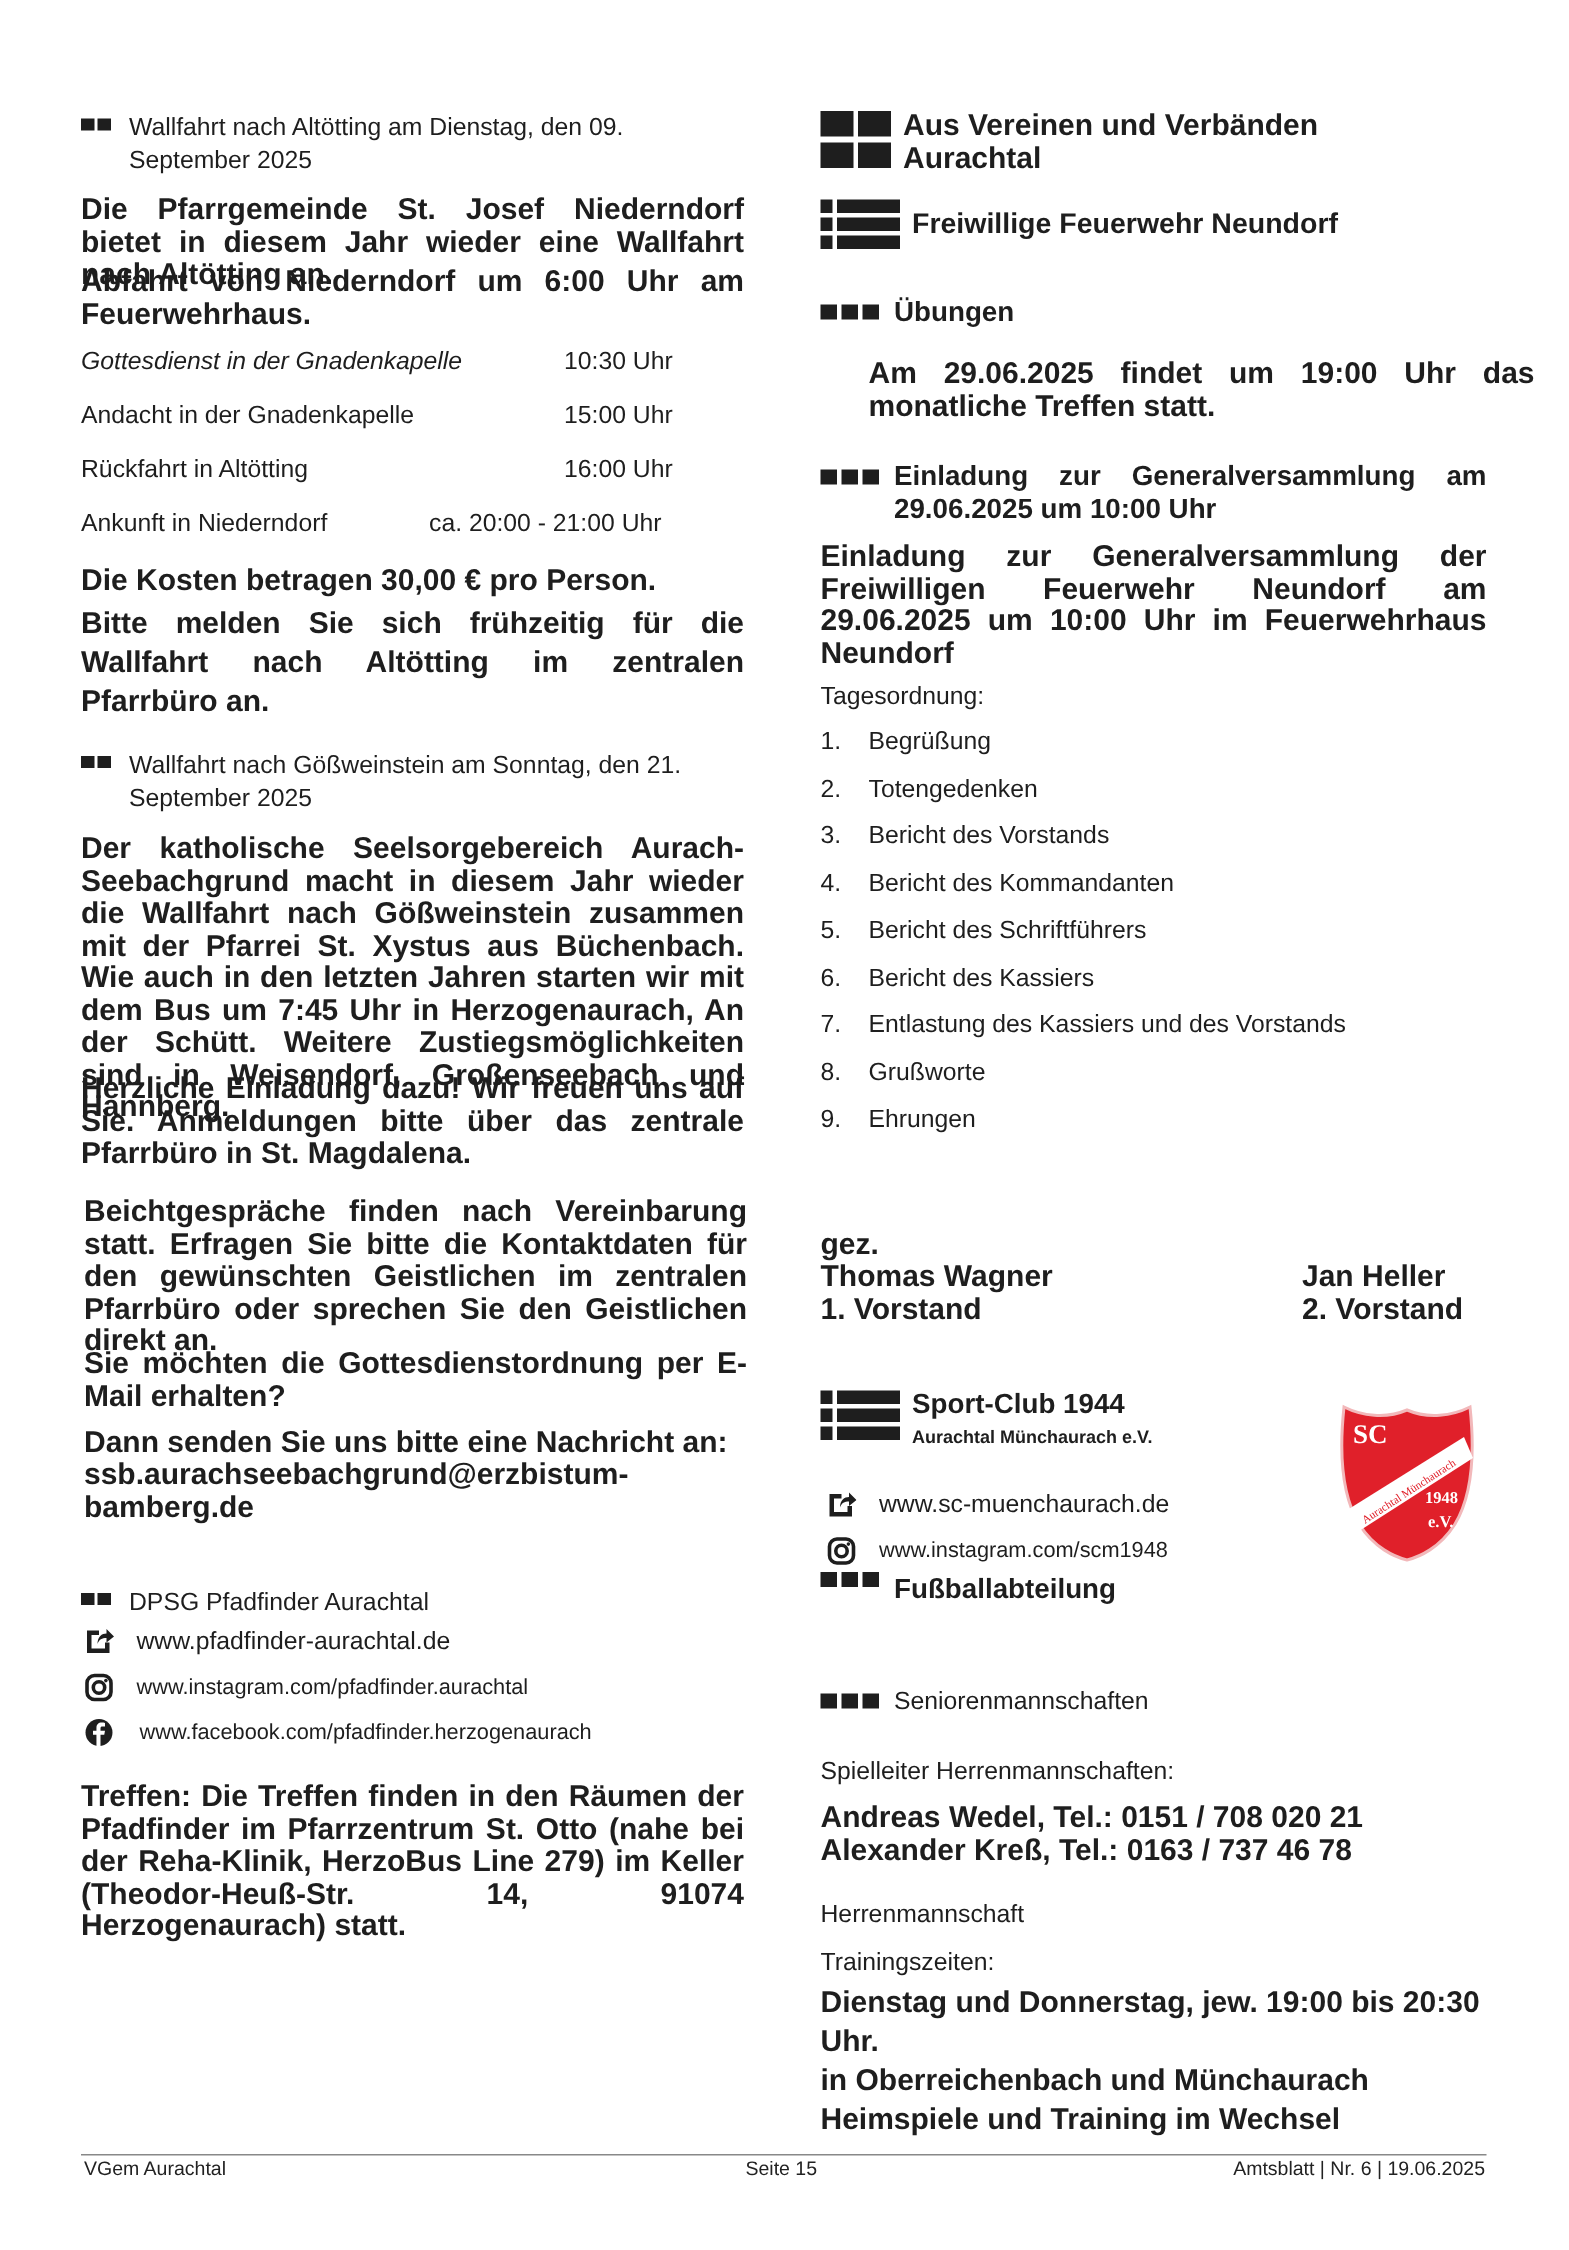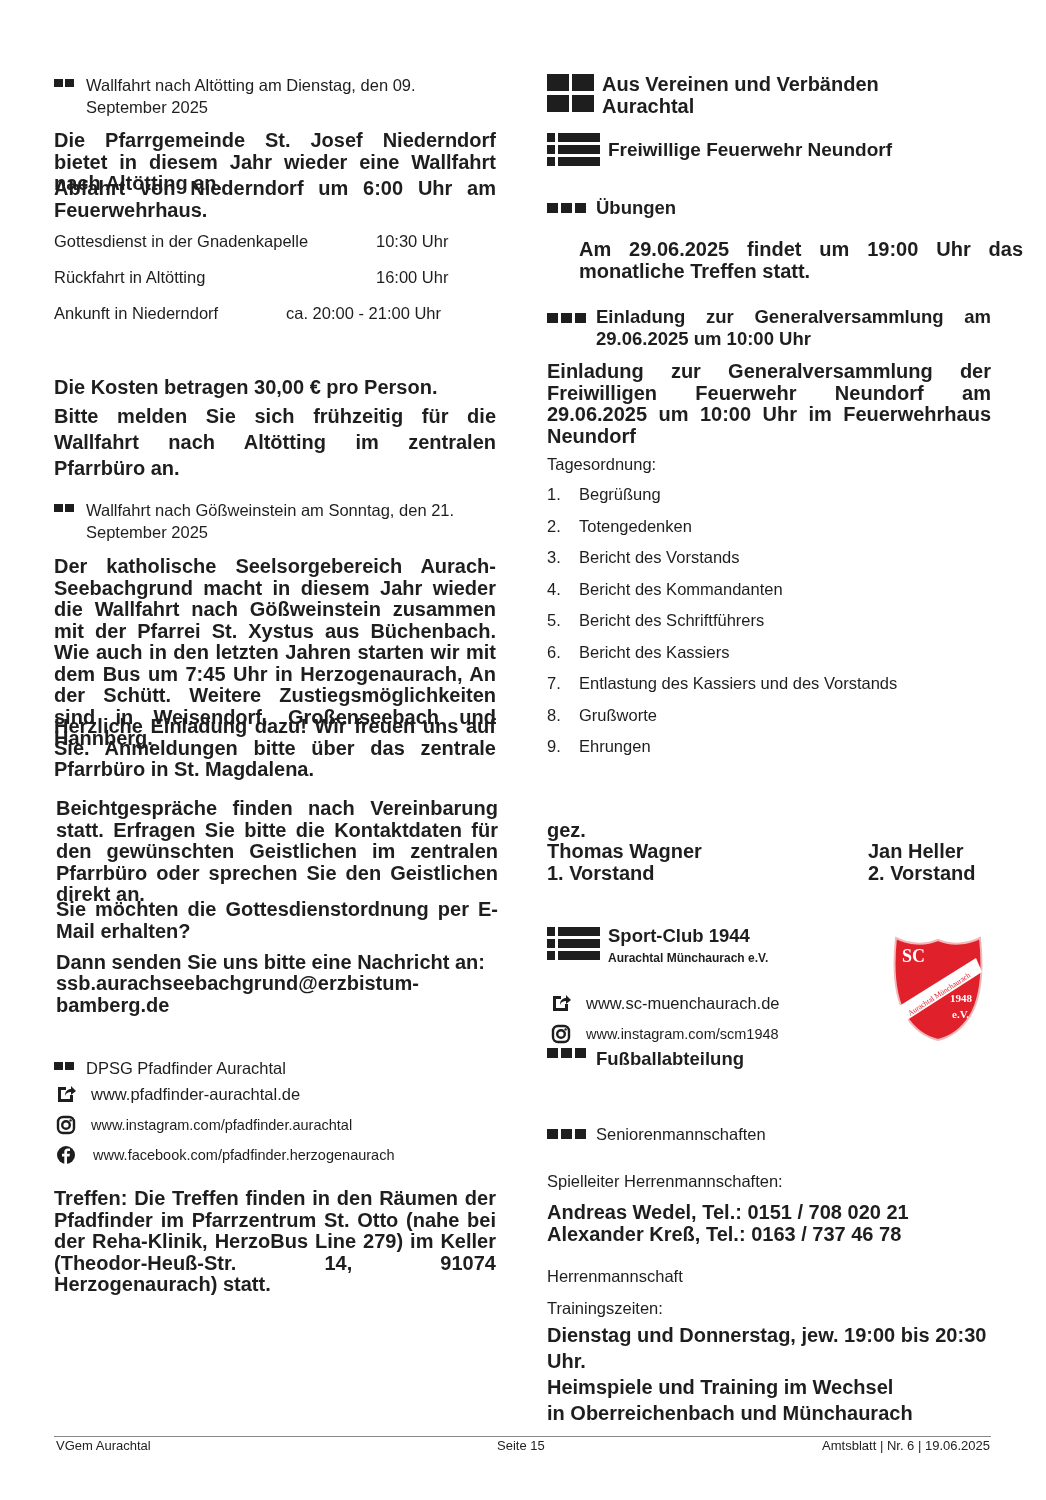--- a/index.html
+++ b/index.html
@@ -46,22 +46,26 @@
         <span></span>
       </span>
     <span class="h2">Wallfahrt nach Altötting am Dienstag, den 09. September 2025</span>
   </div>
 
   <p class="abs p" style="top:130px; left:0; width:442px;">Die Pfarrgemeinde St. Josef Niederndorf bietet in diesem Jahr wieder eine Wallfahrt nach Altötting an.</p>
   <p class="abs p" style="top:178px; left:0; width:442px;">Abfahrt von Niederndorf  um 6:00 Uhr am Feuerwehrhaus.</p>
 
   <div class="abs" style="top:231px; left:0; width:442px;">
     <div class="row" style="height:36px;">
-      <span style="width:322px;">Gottesdienst in der Gnadenkapelle</span>
+      <span style="width:322px;font-style:italic;">Gottesdienst in der Gnadenkapelle</span>
       <span>10:30 Uhr</span>
+    </div>
+    <div class="row" style="height:36px;">
+      <span style="width:322px;">Andacht in der Gnadenkapelle</span>
+      <span>15:00 Uhr</span>
     </div>
     <div class="row" style="height:36px;">
       <span style="width:322px;">Rückfahrt in Altötting</span>
       <span>16:00 Uhr</span>
     </div>
     <div class="row" style="height:36px;">
       <span style="width:232px;">Ankunft in Niederndorf</span>
       <span>ca. 20:00 - 21:00 Uhr</span>
     </div>
   </div>
@@ -293,21 +297,21 @@
   <div class="abs h2" style="top:1170px; left:0;">Spielleiter Herrenmannschaften:</div>
   <div class="abs p nj" style="top:1202px; left:0;">
     <div>Andreas Wedel, Tel.: 0151 / 708 020 21</div>
     <div>Alexander Kreß, Tel.: 0163 / 737 46 78</div>
   </div>
 
   <div class="abs h2" style="top:1265px; left:0;">Herrenmannschaft</div>
   <div class="abs h2" style="top:1297px; left:0;">Trainingszeiten:</div>
   <div class="abs p nj" style="top:1322px; left:0; line-height:26px;">
     <div>Dienstag und Donnerstag, jew. 19:00 bis 20:30 Uhr.</div>
+    <div>in Oberreichenbach und Münchaurach</div>
     <div>Heimspiele und Training im Wechsel</div>
-    <div>in Oberreichenbach und Münchaurach</div>
   </div>
 </div>
 
 <div class="footer-line"></div>
 <div class="footer" style="left:56px;">VGem Aurachtal</div>
 <div class="footer" style="left:497px;">Seite 15</div>
 <div class="footer" style="right:56px;">Amtsblatt | Nr. 6 | 19.06.2025</div>
 
 </body></html>

